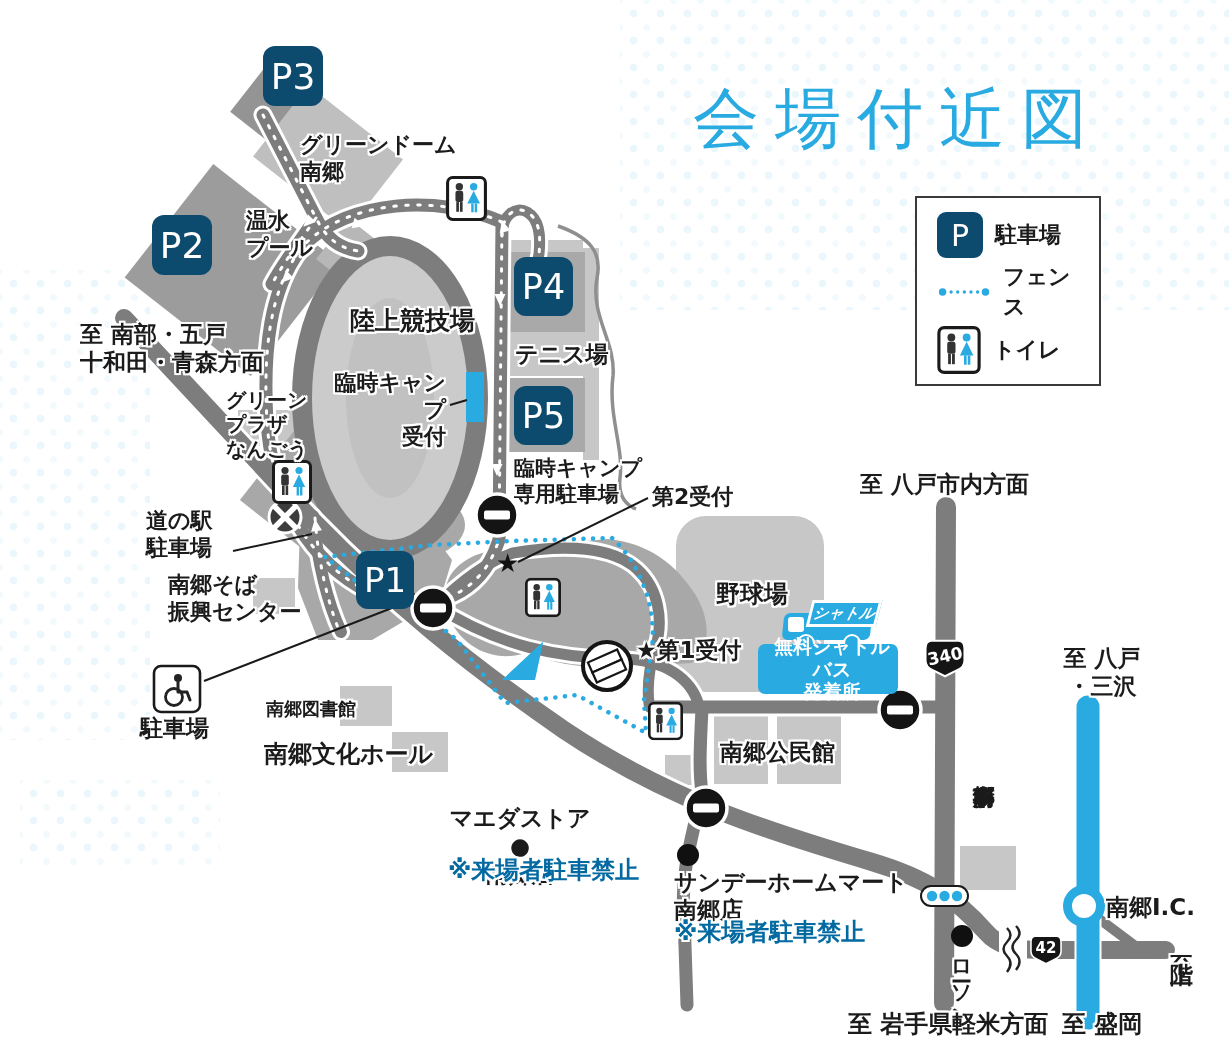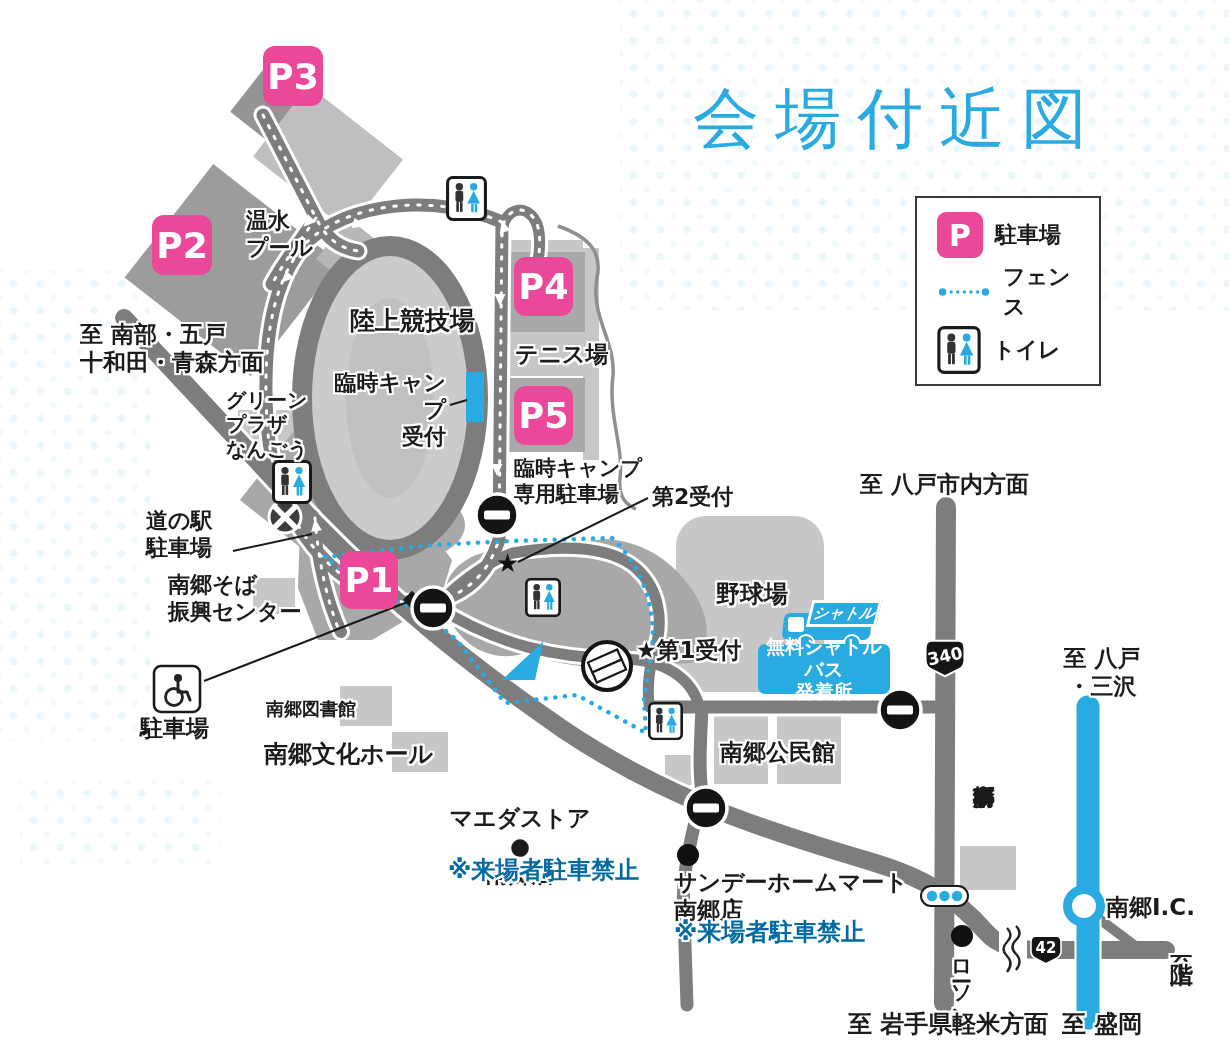--- a/index.html
+++ b/index.html
@@ -9,30 +9,30 @@
         background-image:radial-gradient(rgba(41,171,226,.16) 3.5px,transparent 4.2px),
                          radial-gradient(rgba(41,171,226,.10) 3px,transparent 3.8px);
         background-size:27px 27px,27px 27px;background-position:0 0,13px 14px;}
   svg.map{position:absolute;left:0;top:0;z-index:1;}
   .lbl{position:absolute;z-index:5;font-weight:700;color:#1b1b1b;line-height:1.22;white-space:pre-line;
        text-shadow:-2px -2px 0 #fff,2px -2px 0 #fff,-2px 2px 0 #fff,2px 2px 0 #fff,0 -2px 0 #fff,0 2px 0 #fff,-2px 0 0 #fff,2px 0 0 #fff;}
   .blue{color:#0369a1;}
   .vert{writing-mode:vertical-rl;}
   .title{position:absolute;left:693px;top:74px;z-index:5;font-size:66px;font-weight:400;
          letter-spacing:16px;color:#29ABE2;text-shadow:none;white-space:nowrap;}
-  .pbadge{position:absolute;z-index:6;background:#ec4899;color:#fff;border-radius:12px;
-          display:flex;align-items:center;justify-content:center;font-weight:700;}
+  .pbadge{position:absolute;z-index:6;background:#0c4a6e;color:#fff;border-radius:12px;
+          display:flex;align-items:center;justify-content:center;font-weight:400;}
   .venuebox{position:absolute;left:452px;top:676px;width:122px;height:62px;z-index:6;background:#29ABE2;
             border-radius:9px;color:#fff;font-size:44px;font-weight:900;display:flex;align-items:center;
             justify-content:center;letter-spacing:4px;}
   .venuetail{position:absolute;left:500px;top:640px;width:48px;height:40px;z-index:5;background:#29ABE2;
              clip-path:polygon(90% 4%,4% 100%,73% 100%);}
   .stopbox{position:absolute;left:758px;top:644px;width:132px;height:50px;z-index:6;background:#29ABE2;
            border-radius:7px;color:#fff;font-size:19px;font-weight:700;line-height:1.2;display:flex;
-           align-items:center;justify-content:center;text-align:center;white-space:pre-line;}
+           align-items:center;justify-content:center;text-align:center;white-space:pre-line;padding-left:8px;}
   .legend{position:absolute;left:915px;top:196px;width:186px;height:190px;z-index:7;background:#fff;
           border:2px solid #3a3a3a;box-sizing:border-box;padding:14px 12px 10px 20px;
           display:flex;flex-direction:column;justify-content:space-between;}
   .lrow{display:flex;align-items:center;gap:12px;}
   .ltext{font-size:22px;font-weight:700;color:#1b1b1b;}
   .legendP{position:static;width:46px;height:46px;font-size:30px;border-radius:9px;}
   .wc{position:absolute;z-index:5;}
   .dot{position:absolute;z-index:6;background:#101010;border-radius:50%;}
   .rbadge{position:absolute;z-index:6;}
   .rbadge span{position:absolute;left:0;top:0;width:100%;height:88%;display:flex;align-items:center;
@@ -247,35 +247,37 @@
           <use href="#wcsym"></use>
         </svg>
       <span class="ltext">トイレ</span>
     </div>
   </div>
 
   <div class="pbadge" style="left:263px;top:46px;width:60px;height:60px;font-size:36px;">P3</div>
   <div class="pbadge" style="left:152px;top:215px;width:60px;height:60px;font-size:36px;">P2</div>
   <div class="pbadge" style="left:514px;top:257px;width:59px;height:59px;font-size:35px;">P4</div>
   <div class="pbadge" style="left:514px;top:386px;width:59px;height:59px;font-size:35px;">P5</div>
-  <div class="pbadge" style="left:340px;top:551px;width:58px;height:58px;font-size:34px;">P1</div>
+  <div class="pbadge" style="left:356px;top:551px;width:58px;height:58px;font-size:34px;">P1</div>
 
   <svg class="wc" style="left:446px;top:176px;" width="41" height="45" viewBox="0 0 40 44">
       <use href="#wcsym"></use>
     </svg>
   <svg class="wc" style="left:272px;top:460px;" width="40" height="44" viewBox="0 0 40 44">
       <use href="#wcsym"></use>
     </svg>
   <svg class="wc" style="left:525px;top:577px;" width="36" height="41" viewBox="0 0 40 44">
       <use href="#wcsym"></use>
     </svg>
   <svg class="wc" style="left:648px;top:701px;" width="35" height="40" viewBox="0 0 40 44">
       <use href="#wcsym"></use>
     </svg>
 
+  <div class="lbl" style="left:300px;top:132px;font-size:22px;">グリーンドーム
+南郷</div>
   <div class="lbl" style="left:246px;top:208px;font-size:22px;">温水
 プール</div>
   <div class="lbl" style="left:350px;top:306px;font-size:25px;">陸上競技場</div>
   <div class="lbl" style="left:318px;top:370px;font-size:22px;width:128px;text-align:right;">臨時キャンプ
 受付</div>
   <div class="lbl" style="left:515px;top:340px;font-size:23px;">テニス場</div>
   <div class="lbl" style="left:514px;top:456px;font-size:21px;">臨時キャンプ
 専用駐車場</div>
   <div class="lbl" style="left:80px;top:320px;font-size:23px;">至 南部・五戸
 十和田・青森方面</div>

